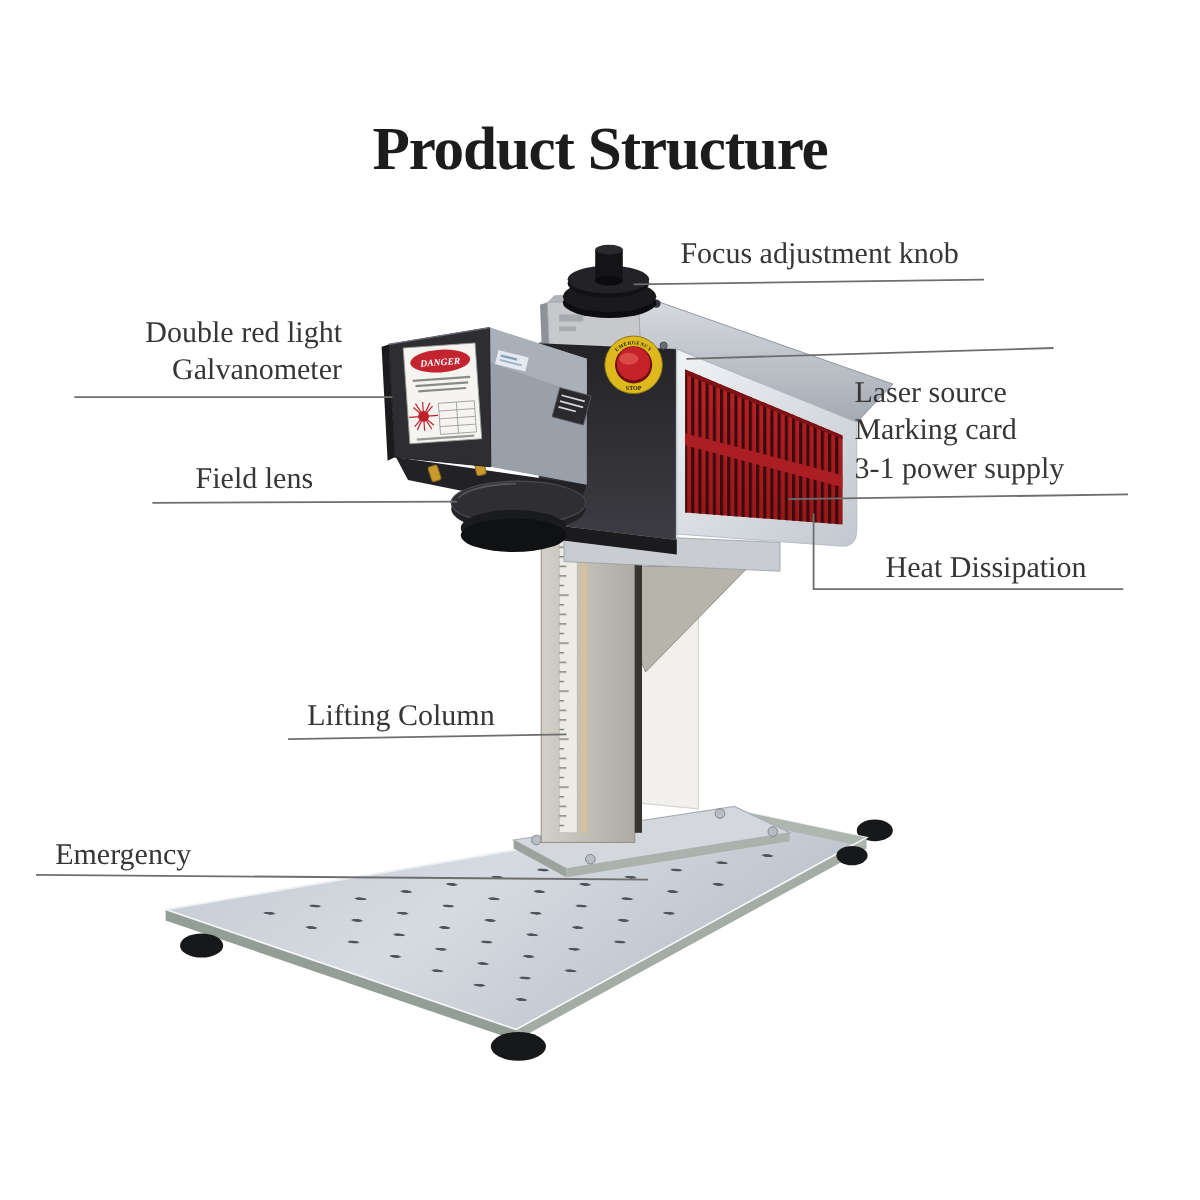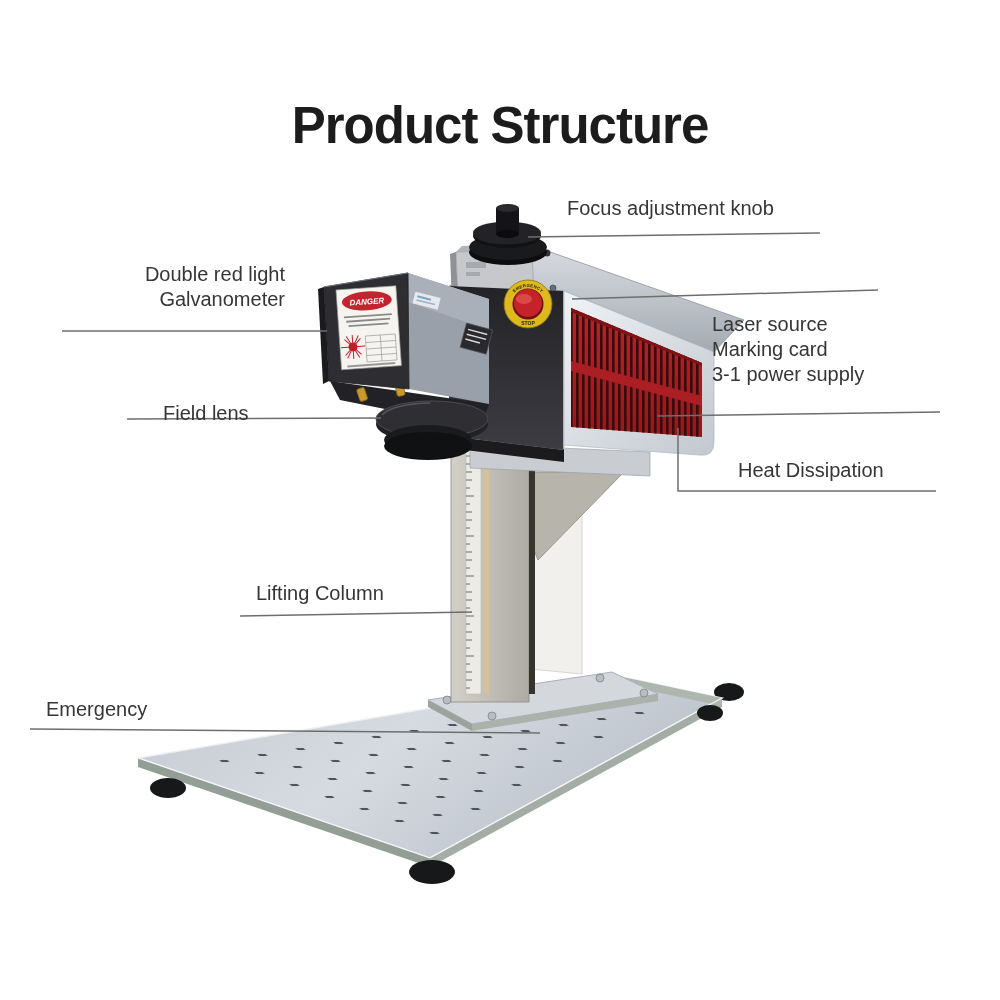--- a/index.html
+++ b/index.html
@@ -1,24 +1,24 @@
 <!DOCTYPE html>
 <html><head>
 <meta charset="utf-8">
 <style>
   html,body{margin:0;padding:0;background:#ffffff;}
   .stage{position:relative;width:1000px;height:1000px;background:#ffffff;overflow:hidden;
-         font-family:Liberation Sans, sans-serif;}
+         font-family:Liberation Serif, serif;}
   .title{position:absolute;top:62px;left:0;right:0;text-align:center;
          font-size:51px;font-weight:bold;color:#1c1c1d;letter-spacing:-1px;}
-  .callout{position:absolute;color:#363636;font-size:20px;line-height:1.25;white-space:pre-line;}
+  .callout{position:absolute;color:#363636;font-size:25px;line-height:1.25;white-space:pre-line;}
   .c-focus{left:567px;top:196px;}
   .c-emergency{left:690px;top:255px;}
   .c-galvo{left:40px;top:262px;width:245px;text-align:right;}
-  .c-fieldlens{left:163px;top:384px;margin-top:17px;}
+  .c-fieldlens{left:163px;top:384px;}
   .c-laser{left:712px;top:312px;width:250px;text-align:left;}
   .c-heat{left:738px;top:458px;text-align:center;}
   .c-lifting{left:256px;top:581px;}
   .c-workbench{left:46px;top:697px;}
   svg.machine{position:absolute;left:0;top:0;}
 </style>
 </head>
 <body>
 
 <div class="stage">

